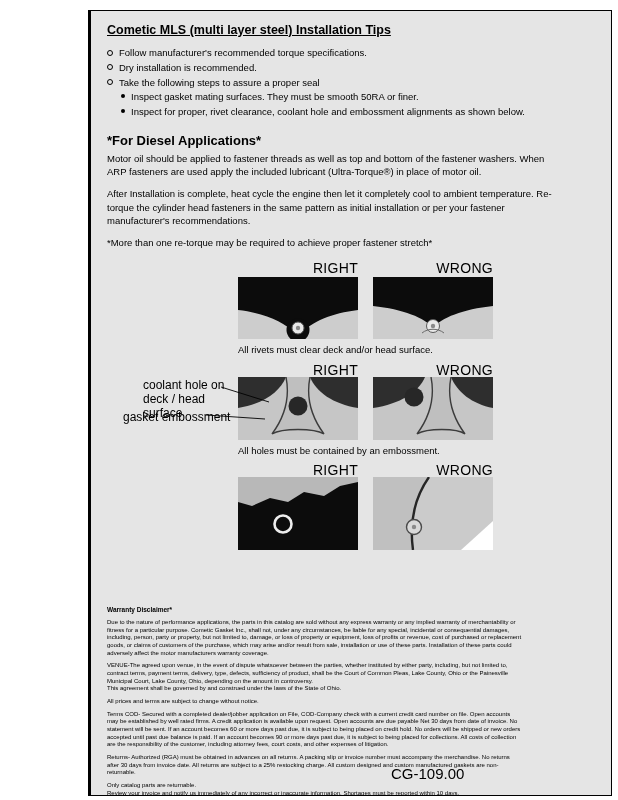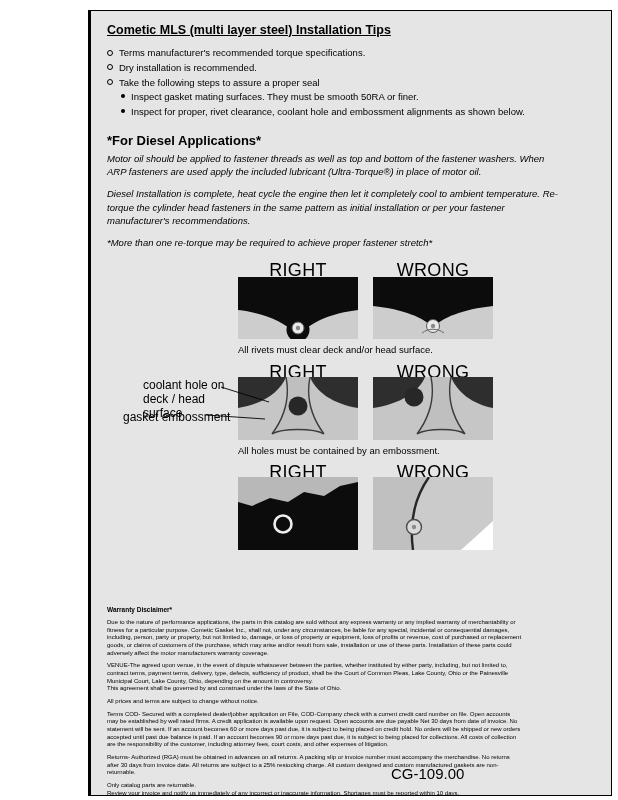--- a/index.html
+++ b/index.html
@@ -5,24 +5,24 @@
   html,body{margin:0;padding:0;}
   body{width:618px;height:800px;background:#ffffff;font-family:"Liberation Sans",sans-serif;color:#000;position:relative;overflow:hidden;}
   .page{position:absolute;left:88px;top:10px;width:524px;height:786px;border:1px solid #000;border-left-width:3px;background:#e5e5e5;box-sizing:border-box;}
   .content{padding:12px 12px 0 16px;}
   .title{font-size:12.5px;font-weight:bold;text-decoration:underline;margin:0 0 9px 0;}
   .tip{display:flex;gap:6px;font-size:9.5px;line-height:1.45;margin-bottom:1px;}
   .ob{flex:0 0 auto;width:4px;height:4px;border:1px solid #000;border-radius:50%;margin-top:3.5px;}
   .fb{flex:0 0 auto;width:4px;height:4px;background:#000;border-radius:50%;margin-top:3.5px;}
   .subtips{margin-left:14px;}
   .diesel-h{font-size:13px;font-weight:bold;margin:14px 0 4px 0;}
-  .para{font-size:9.5px;line-height:1.4;width:452px;margin:0 0 9px 0;font-style:italic;}
+  .para{font-size:9.5px;line-height:1.4;width:452px;margin:0 0 9px 0;}
   .note{margin-top:8px;}
   .diagrams{position:relative;height:322px;margin-top:10px;width:480px;}
-  .dlabel{position:absolute;width:120px;text-align:center;font-size:18px;letter-spacing:0.3px;}
+  .dlabel{position:absolute;width:120px;text-align:right;font-size:14px;letter-spacing:0.3px;}
   .colL{left:131px;} .colR{left:266px;}
   .dimg{position:absolute;width:120px;}
   .dimg svg{display:block;}
   .dcap{position:absolute;left:131px;width:300px;font-size:9.5px;line-height:1.3;}
   .callout{position:absolute;font-size:12px;line-height:1.2;}
   .pre{white-space:pre-line;}
   .lines-overlay{position:absolute;left:0;top:0;pointer-events:none;}
   .legal{margin-top:24px;width:416px;font-size:6px;line-height:1.28;}
   .legal-h{font-weight:bold;font-size:6.5px;margin:0 0 5px 0;}
   .legal p{margin:0 0 5px 0;}
@@ -32,21 +32,21 @@
 <body>
 
 <div class="page">
   <div class="content">
 
     <h1 class="title">Cometic MLS (multi layer steel) Installation Tips</h1>
 
     <div>
       <div class="tip">
         <span class="ob"></span>
-        <span>Terms manufacturer's recommended torque specifications.</span>
+        <span>Follow manufacturer's recommended torque specifications.</span>
       </div>
       <div class="tip">
         <span class="ob"></span>
         <span>Dry installation is recommended.</span>
       </div>
       <div class="tip">
         <span class="ob"></span>
         <span>Take the following steps to assure a proper seal</span>
       </div>
       <div class="subtips">
@@ -56,21 +56,21 @@
         </div>
         <div class="tip">
           <span class="fb"></span>
           <span>Inspect for proper, rivet clearance, coolant hole and embossment alignments as shown below.</span>
         </div>
       </div>
     </div>
 
     <h2 class="diesel-h">*For Diesel Applications*</h2>
     <p class="para">Motor oil should be applied to fastener threads as well as top and bottom of the fastener washers. When ARP fasteners are used apply the included lubricant (Ultra-Torque®) in place of motor oil.</p>
-    <p class="para">Diesel Installation is complete, heat cycle the engine then let it completely cool to ambient temperature. Re-torque the cylinder head fasteners in the same pattern as initial installation or per your fastener manufacturer's recommendations.</p>
+    <p class="para">After Installation is complete, heat cycle the engine then let it completely cool to ambient temperature. Re-torque the cylinder head fasteners in the same pattern as initial installation or per your fastener manufacturer's recommendations.</p>
     <p class="para note">*More than one re-torque may be required to achieve proper fastener stretch*</p>
 
     <div class="diagrams">
 
       <div class="dlabel colL" style="top:0;">RIGHT</div>
       <div class="dlabel colR" style="top:0;">WRONG</div>
 
       <div class="dimg colL" style="top:17px;">
         <svg width="120" height="62" viewBox="0 0 120 62">
           <rect width="120" height="62" fill="#0c0c0c"></rect>

